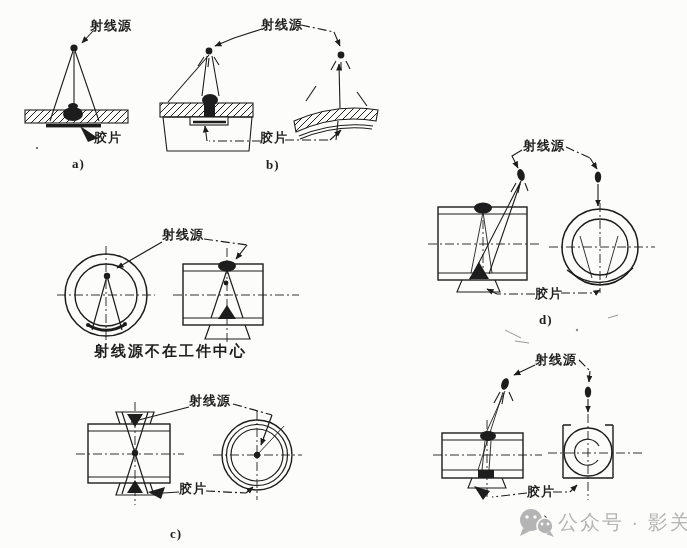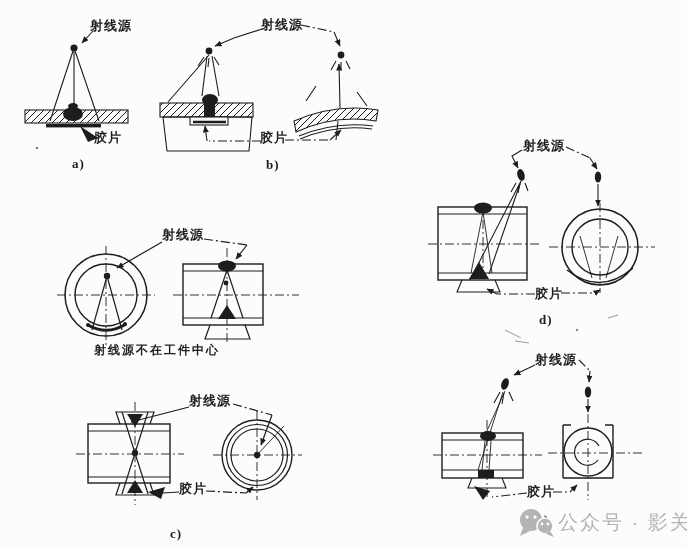--- a/index.html
+++ b/index.html
@@ -1,21 +1,21 @@
 <!DOCTYPE html>
 <html><head>
 <meta charset="utf-8">
 <style>
   html,body{margin:0;padding:0;background:#ffffff;}
   #page{position:relative;width:687px;height:548px;background:#fcfcfb;overflow:hidden;
         font-family:"Liberation Serif",serif;padding-left:48px;}
   .label{position:absolute;font-weight:bold;color:#1d1d1d;white-space:nowrap;line-height:1;}
   .lbl{font-size:13px;letter-spacing:1px;}
   .cap{font-size:13px;letter-spacing:1px;}
-  .note{font-size:12px;letter-spacing:2px;}
+  .note{font-size:15px;letter-spacing:2px;}
   .wmtext{position:absolute;font-family:"Liberation Sans",sans-serif;font-size:20px;
           color:#b4b4b4;letter-spacing:2px;white-space:nowrap;font-weight:normal;}
   svg{position:absolute;left:0;top:0;}
 </style>
 </head>
 <body>
 
 <div id="page">
 
   <svg width="687" height="548" viewBox="0 0 687 548">

